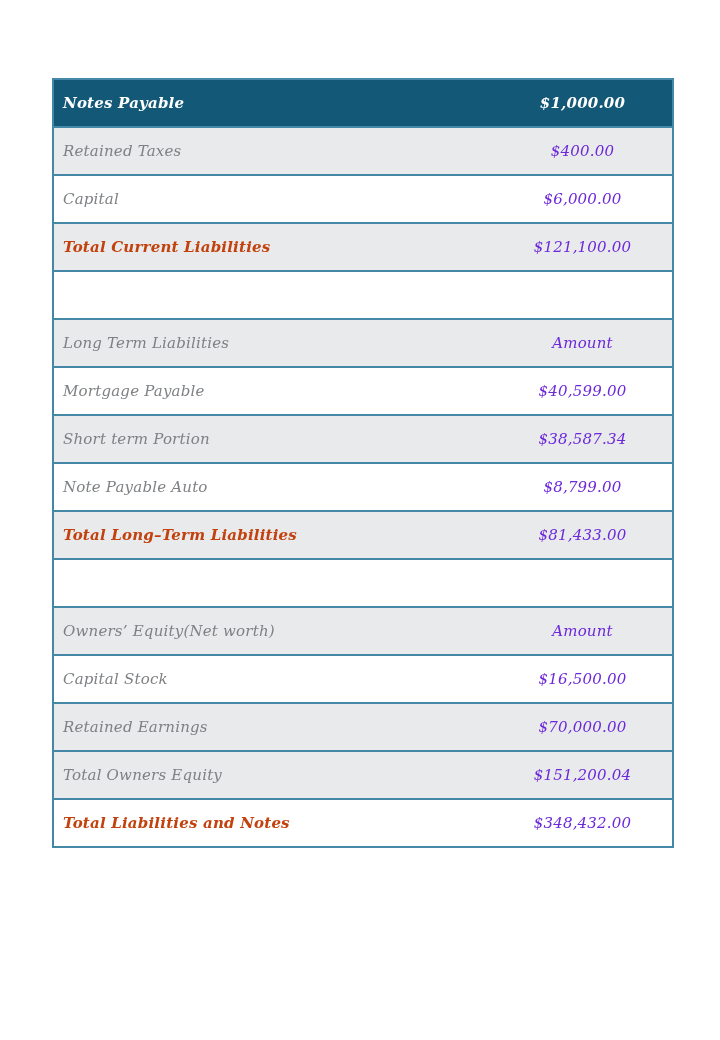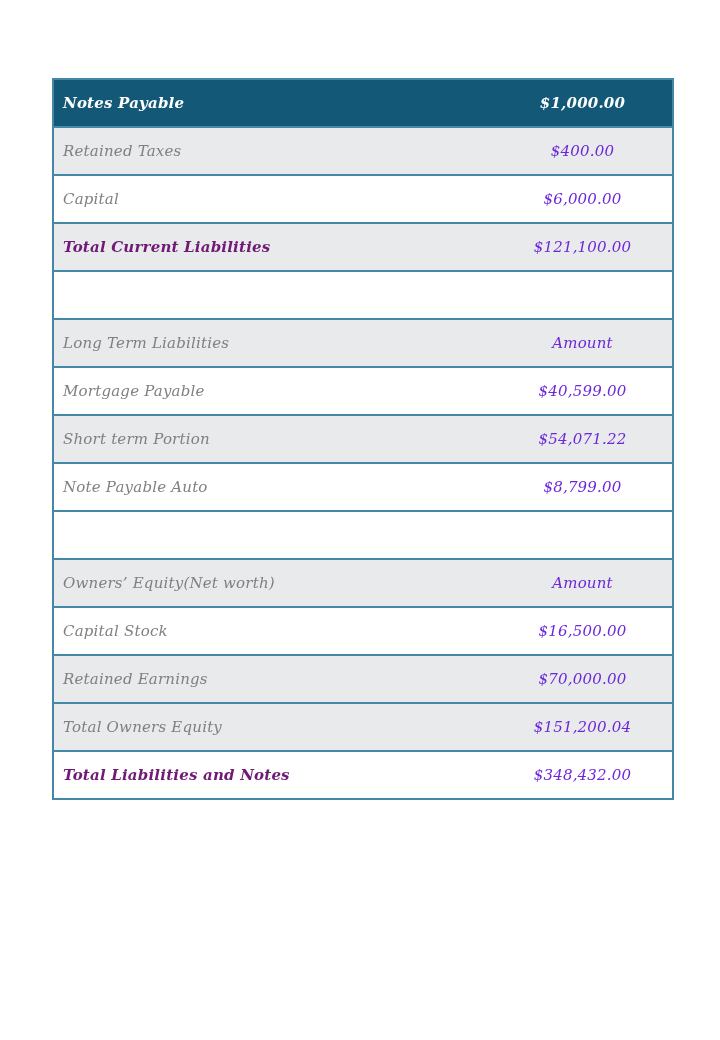--- a/index.html
+++ b/index.html
@@ -41,21 +41,21 @@
   }
   tr.r-header { background: #135977; }
   tr.r-header td.label-cell,
   tr.r-header td.amount-cell {
     color: #ffffff;
     font-weight: bold;
   }
   tr.r-shaded { background: #e8eaec; }
   tr.r-plain  { background: #ffffff; }
   tr.r-total td.label-cell {
-    color: #701a75;
+    color: #c2410c;
     font-weight: bold;
   }
 </style>
 </head>
 <body>
 
 <div class="page">
   <table class="sheet">
     <tbody>
       <tr class="r-header">
@@ -81,25 +81,29 @@
       <tr class="r-shaded">
         <td class="label-cell">Long Term Liabilities</td>
         <td class="amount-cell">Amount</td>
       </tr>
       <tr class="r-plain">
         <td class="label-cell">Mortgage Payable</td>
         <td class="amount-cell">$40,599.00</td>
       </tr>
       <tr class="r-shaded">
         <td class="label-cell">Short term Portion</td>
-        <td class="amount-cell">$54,071.22</td>
+        <td class="amount-cell">$38,587.34</td>
       </tr>
       <tr class="r-plain">
         <td class="label-cell">Note Payable Auto</td>
         <td class="amount-cell">$8,799.00</td>
+      </tr>
+      <tr class="r-shaded r-total">
+        <td class="label-cell">Total Long–Term Liabilities</td>
+        <td class="amount-cell">$81,433.00</td>
       </tr>
       <tr class="r-plain">
         <td class="label-cell"></td>
         <td class="amount-cell"></td>
       </tr>
       <tr class="r-shaded">
         <td class="label-cell">Owners’ Equity(Net worth)</td>
         <td class="amount-cell">Amount</td>
       </tr>
       <tr class="r-plain">

